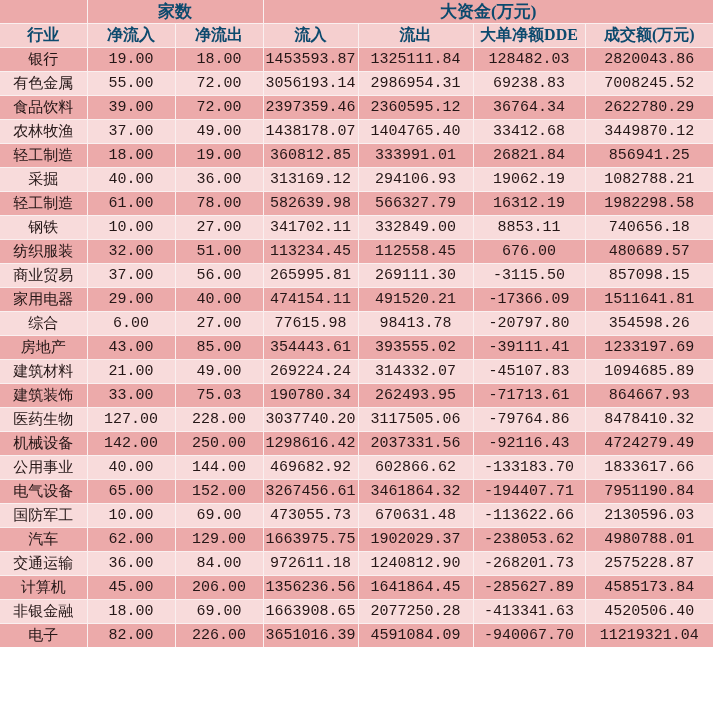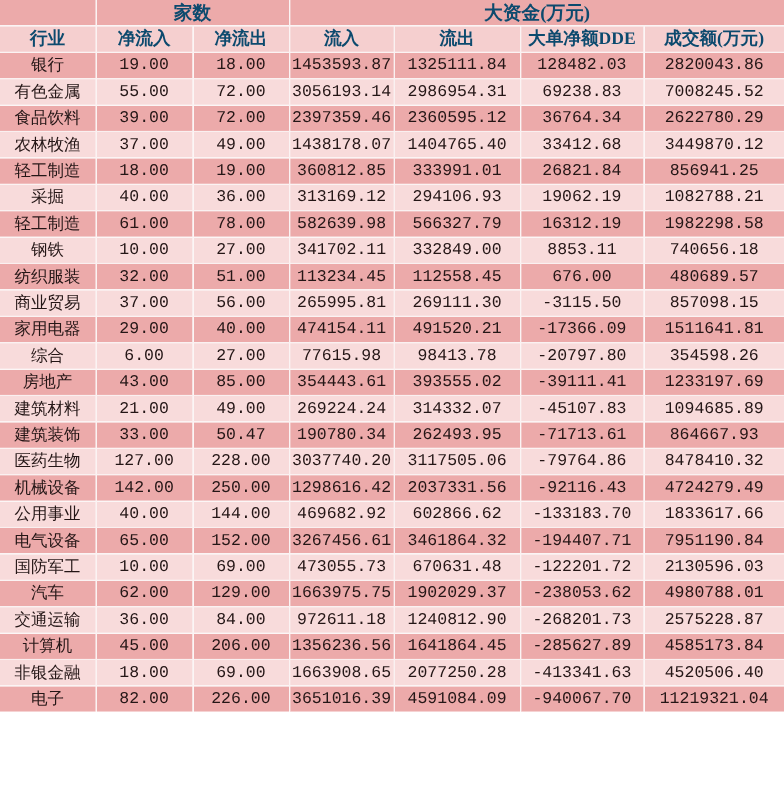--- a/index.html
+++ b/index.html
@@ -204,21 +204,21 @@
         <td>21.00</td>
         <td>49.00</td>
         <td>269224.24</td>
         <td>314332.07</td>
         <td>-45107.83</td>
         <td>1094685.89</td>
       </tr>
       <tr>
         <td>建筑装饰</td>
         <td>33.00</td>
-        <td>50.47</td>
+        <td>75.03</td>
         <td>190780.34</td>
         <td>262493.95</td>
         <td>-71713.61</td>
         <td>864667.93</td>
       </tr>
       <tr>
         <td>医药生物</td>
         <td>127.00</td>
         <td>228.00</td>
         <td>3037740.20</td>
@@ -252,21 +252,21 @@
         <td>3461864.32</td>
         <td>-194407.71</td>
         <td>7951190.84</td>
       </tr>
       <tr>
         <td>国防军工</td>
         <td>10.00</td>
         <td>69.00</td>
         <td>473055.73</td>
         <td>670631.48</td>
-        <td>-122201.72</td>
+        <td>-113622.66</td>
         <td>2130596.03</td>
       </tr>
       <tr>
         <td>汽车</td>
         <td>62.00</td>
         <td>129.00</td>
         <td>1663975.75</td>
         <td>1902029.37</td>
         <td>-238053.62</td>
         <td>4980788.01</td>

